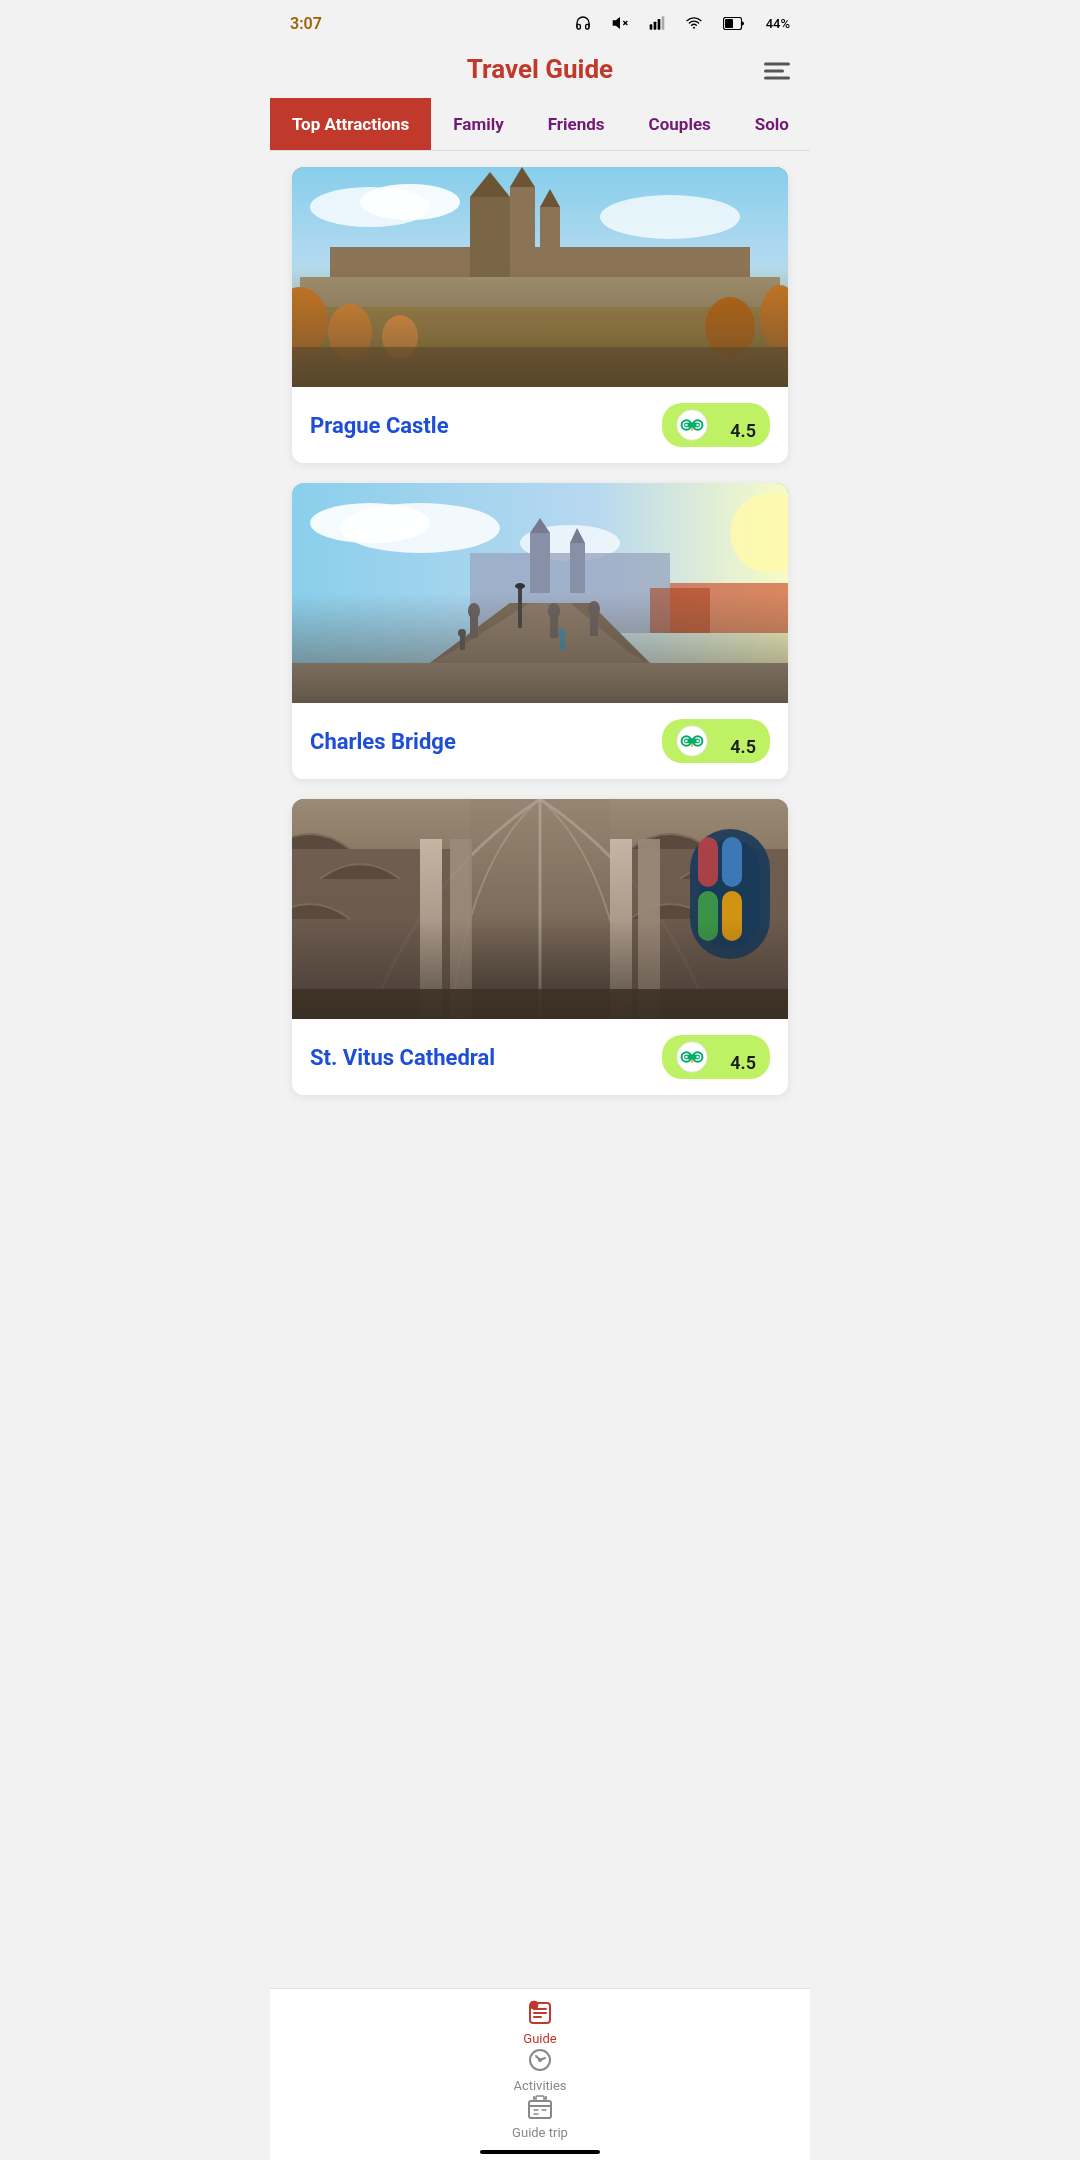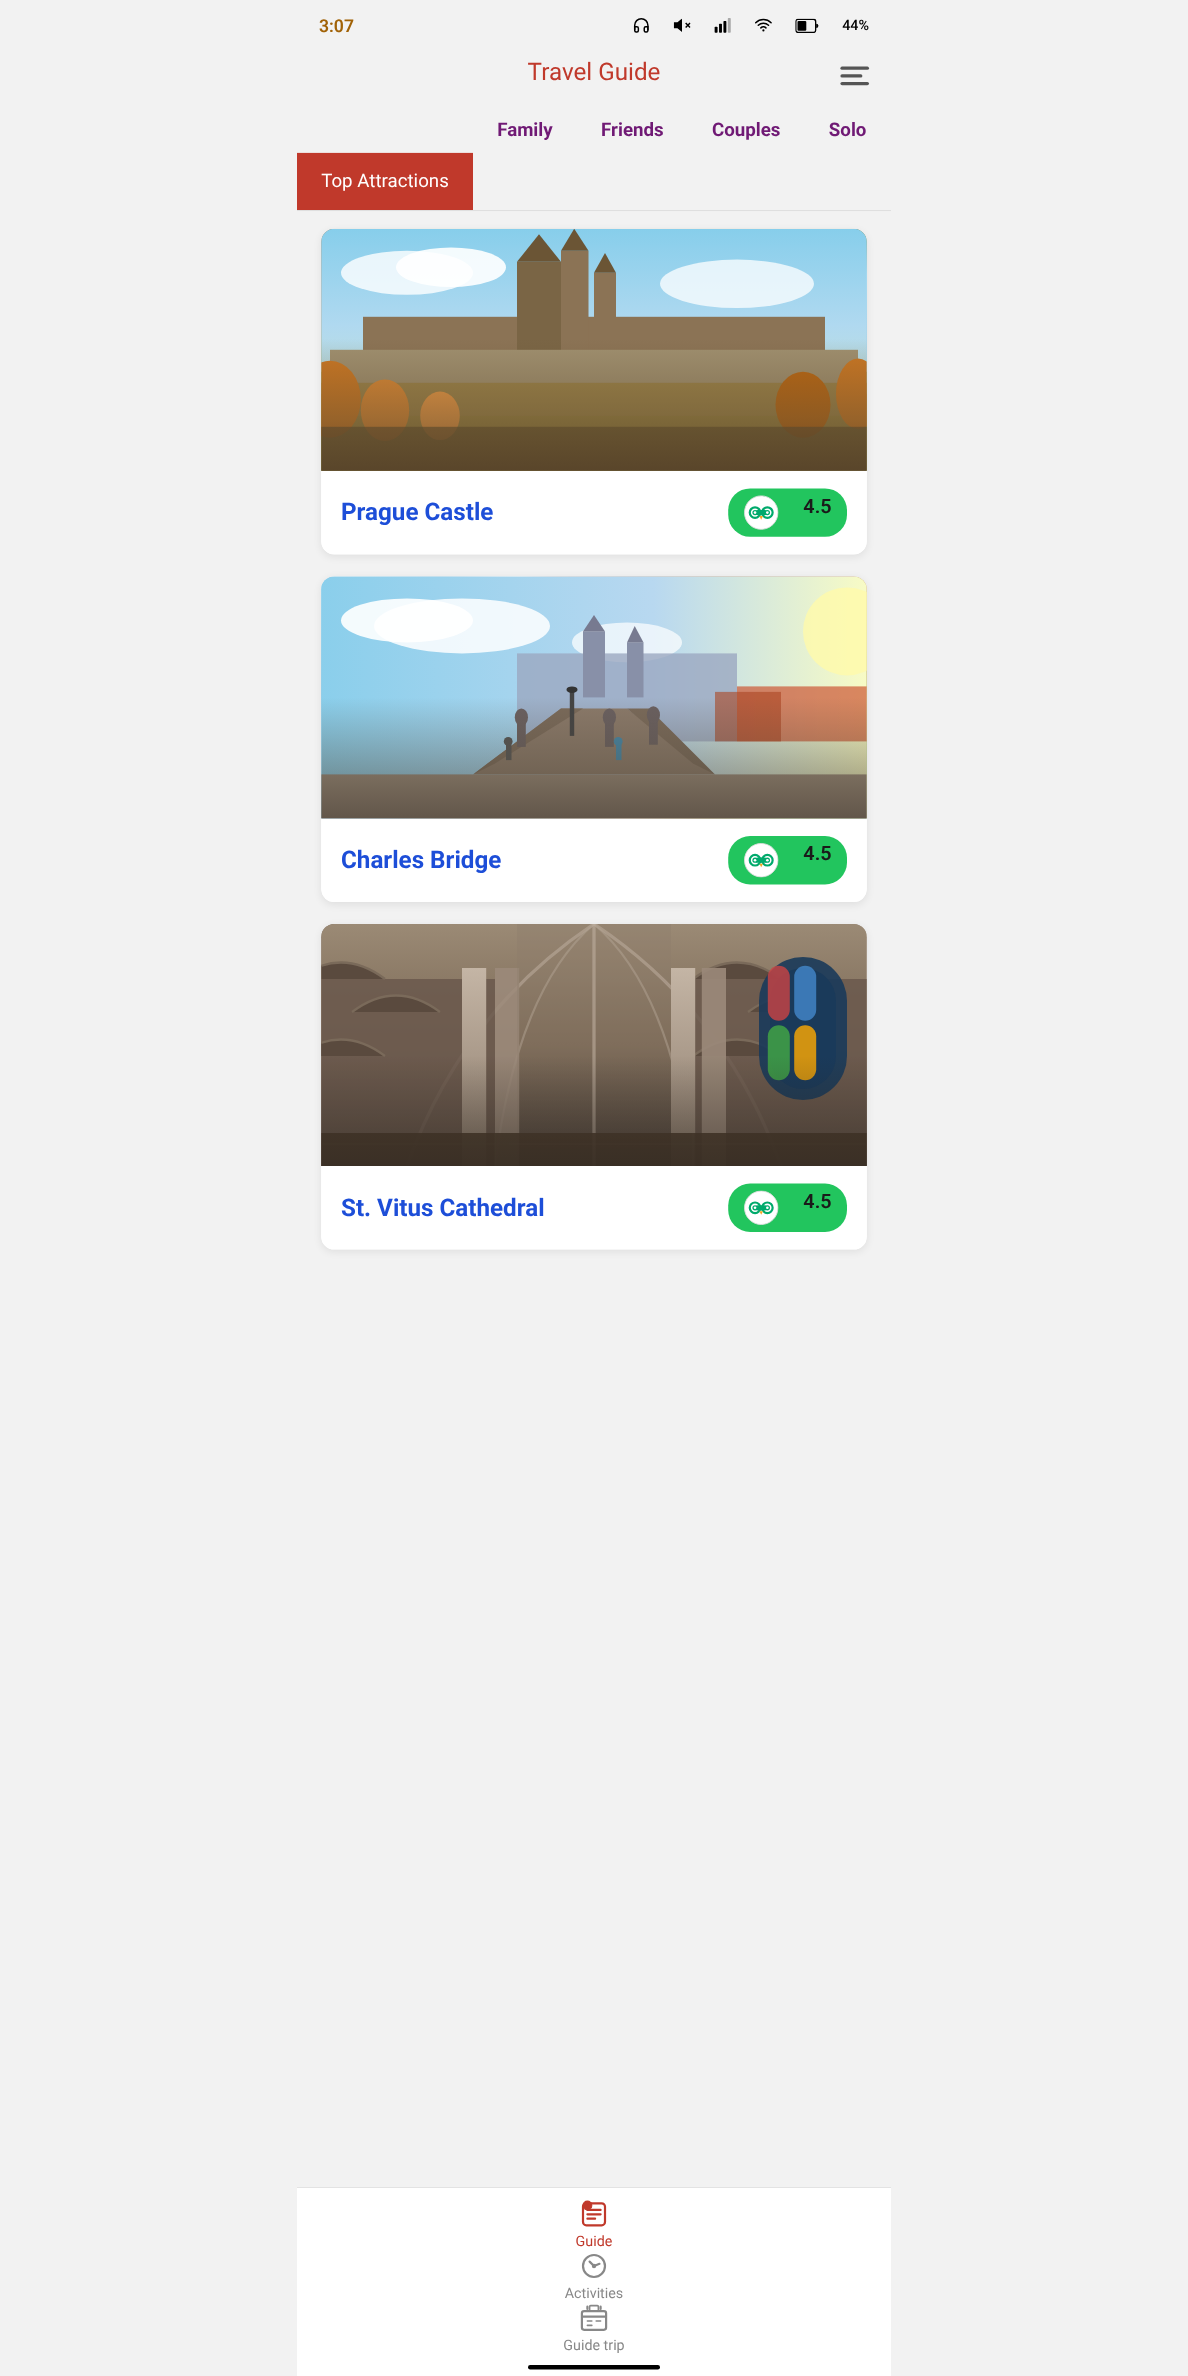--- a/index.html
+++ b/index.html
@@ -37,22 +37,22 @@
     
     .header {
       background: #f2f2f2;
       display: flex;
       justify-content: center;
       align-items: center;
       padding: 10px 20px 14px;
       position: relative;
     }
     .header-title {
-      font-size: 22px;
-      font-weight: 400;
+      font-size: 26px;
+      font-weight: 700;
       color: #c0392b;
     }
     .header-menu {
       position: absolute;
       right: 20px;
       top: 50%;
       transform: translateY(-50%);
       display: flex;
       flex-direction: column;
       gap: 4px;
@@ -82,22 +82,21 @@
       padding: 16px 22px;
       font-size: 17px;
       font-weight: 700;
       color: #701a75;
       cursor: pointer;
       white-space: nowrap;
     }
     .tab.active {
       background: #c0392b;
       color: #fff;
-      font-weight: 400;
-      margin-top: 46px;
+      font-weight: 700;
     }
 
     
     .content {
       padding: 16px 22px;
       background: #f2f2f2;
     }
 
     
     .attraction-card {
@@ -186,23 +185,23 @@
       padding: 16px 18px;
       background: #fff;
     }
     .card-name {
       font-size: 22px;
       font-weight: 700;
       color: #1d4ed8;
     }
     .card-rating {
       display: flex;
-      align-items: flex-start;
+      align-items: flex-end;
       gap: 22px;
-      background: #22c55e;
+      background: #bef264;
       border-radius: 20px;
       padding: 6px 14px;
     }
     .tripadvisor-icon {
       width: 32px;
       height: 32px;
     }
     .rating-value {
       font-size: 18px;
       font-weight: 600;

